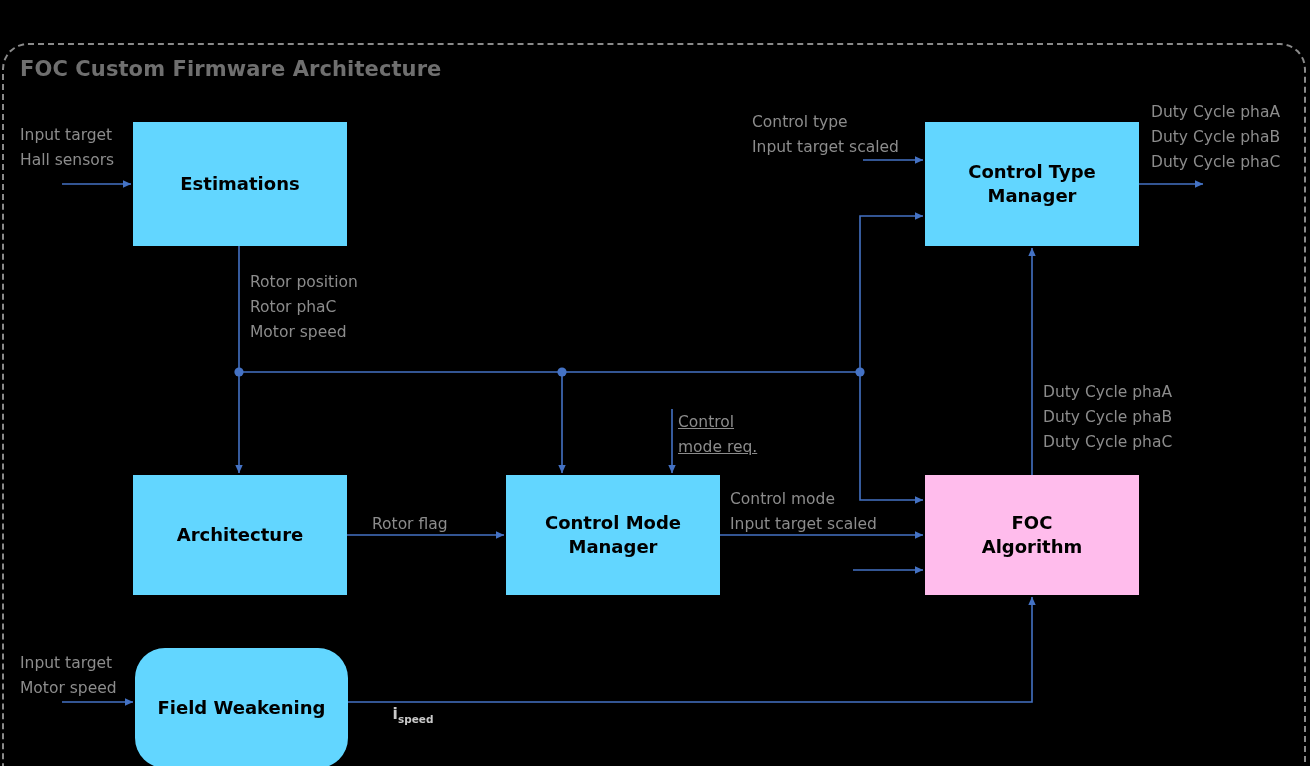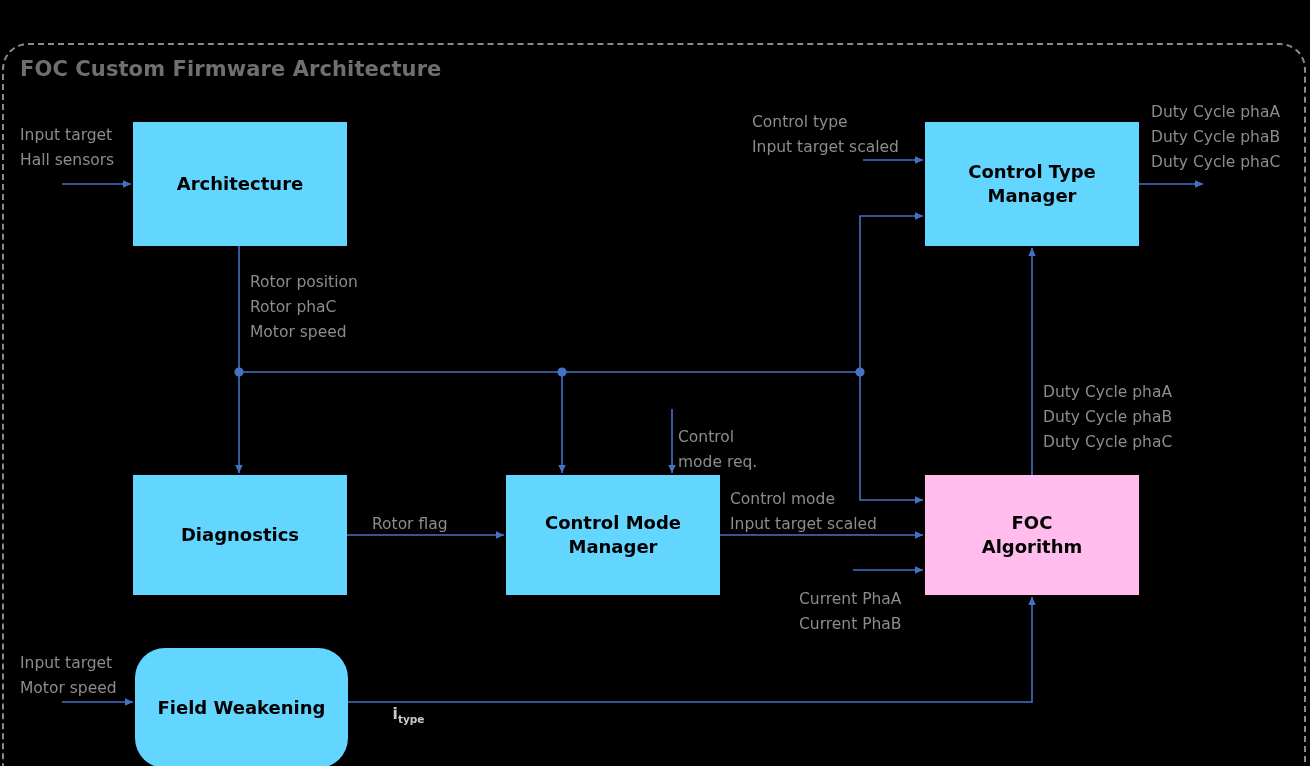--- a/index.html
+++ b/index.html
@@ -127,30 +127,30 @@
     </g>
 
     <g fill="#4472C4">
       <circle cx="239" cy="331" r="4.6"></circle>
       <circle cx="562" cy="331" r="4.6"></circle>
       <circle cx="860" cy="331" r="4.6"></circle>
     </g>
   </svg>
 
   <div class="node cyan" style="left:133px; top:81px; width:214px; height:124px;">
-    <span>Architecture</span>
+    <span>Estimations</span>
   </div>
 
   <div class="node cyan" style="left:925px; top:81px; width:214px; height:124px;">
     <span style="white-space:pre-line;">Control Type
 Manager</span>
   </div>
 
   <div class="node cyan" style="left:133px; top:434px; width:214px; height:120px;">
-    <span>Diagnostics</span>
+    <span>Architecture</span>
   </div>
 
   <div class="node cyan" style="left:506px; top:434px; width:214px; height:120px;">
     <span style="white-space:pre-line;">Control Mode
 Manager</span>
   </div>
 
   <div class="node pink" style="left:925px; top:434px; width:214px; height:120px;">
     <span style="white-space:pre-line;">FOC
 Algorithm</span>
@@ -171,31 +171,29 @@
 Input target scaled</div>
 
   <div class="lbl" style="left:1151px; top:59px;">Duty Cycle phaA
 Duty Cycle phaB
 Duty Cycle phaC</div>
 
   <div class="lbl" style="left:1043px; top:339px;">Duty Cycle phaA
 Duty Cycle phaB
 Duty Cycle phaC</div>
 
-  <div class="lbl" style="left:678px; top:384px;">Control
+  <div class="lbl" style="left:678px; top:369px;text-decoration:underline;">Control
 mode req.</div>
 
   <div class="lbl" style="left:372px; top:471px;">Rotor flag</div>
 
   <div class="lbl" style="left:730px; top:446px;">Control mode
 Input target scaled</div>
 
-  <div class="lbl" style="left:799px; top:546px;">Current PhaA
-Current PhaB</div>
 
   <div class="lbl" style="left:20px; top:610px;">Input target
 Motor speed</div>
 
   <div class="lbl" style="left:371px; top:636px; color:#c9c9c9; font-weight:bold;">
-    <span>i</span><span class="sub">type</span>
+    <span>i</span><span class="sub">speed</span>
   </div>
 
 </div>
 
 </body></html>

